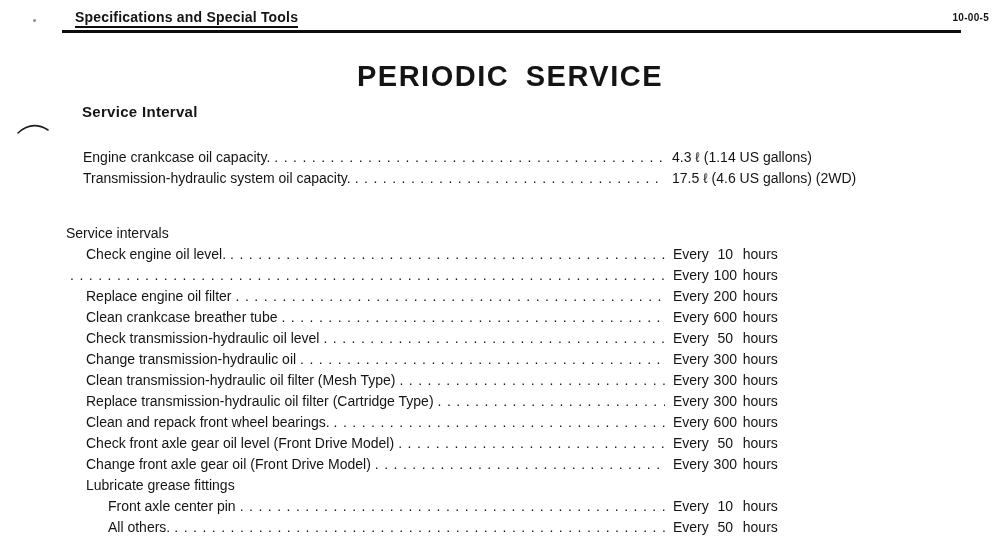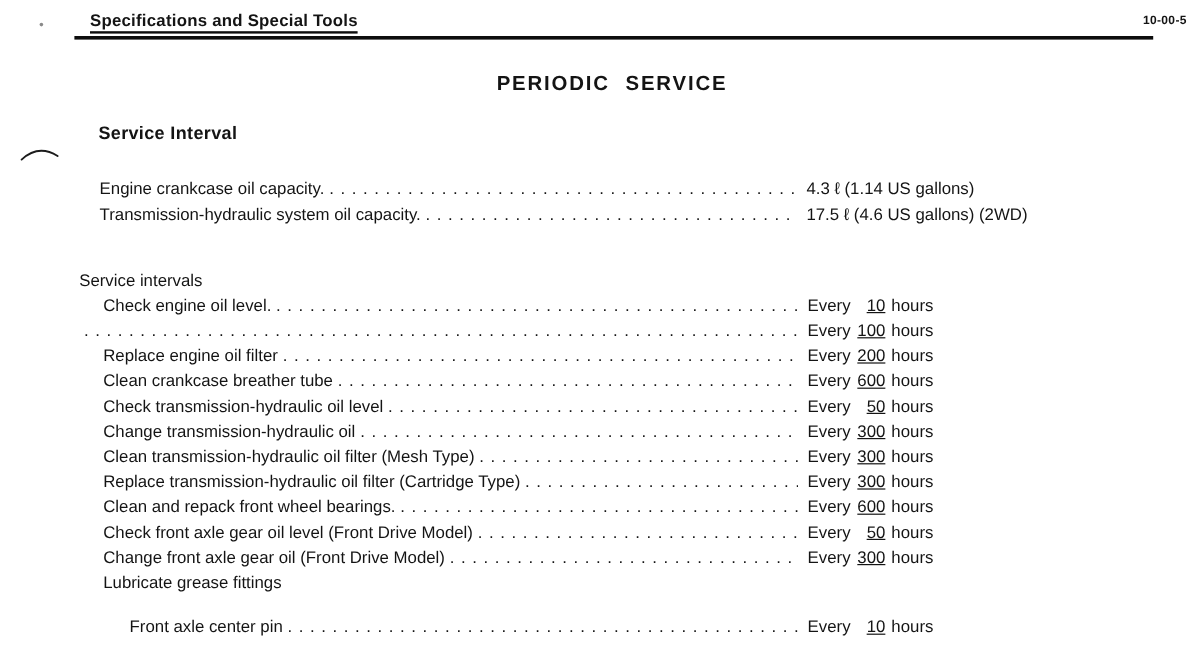--- a/index.html
+++ b/index.html
@@ -59,21 +59,21 @@
     top: 118px;
   }
 
   
   .doc-title {
     position: absolute;
     left: 75px;
     top: 60px;
     width: 870px;
     text-align: center;
-    font-size: 17px;
+    font-size: 29px;
     font-weight: bold;
     letter-spacing: 1.5px;
     word-spacing: 7px;
   }
   .section-heading {
     position: absolute;
     left: 82px;
     top: 103px;
     font-size: 15px;
     font-weight: bold;
@@ -116,28 +116,27 @@
     position: absolute;
     left: 66px;
     top: 223px;
     width: 867px;
   }
   .intervals-heading {
     font-size: 14px;
     line-height: 21px;
   }
   .indent-1 .row-label { padding-left: 20px; }
-  .indent-2 .row-label { padding-left: 42px; margin-top: 16px; }
+  .indent-2 .row-label { padding-left: 42px; }
   .ivalue { flex: none; width: 260px; }
   .ivalue .num {
     display: inline-block;
     width: 25px;
-    text-align: right;
+    text-align: center;
     margin-left: 4px;
-    text-decoration: underline;
   }
   .ivalue .unit { margin-left: 5px; }
 </style>
 </head>
 <body>
 
 <div class="page">
 
   <div class="speck"></div>
   <svg class="pen-mark" width="36" height="20" viewBox="0 0 36 20">

